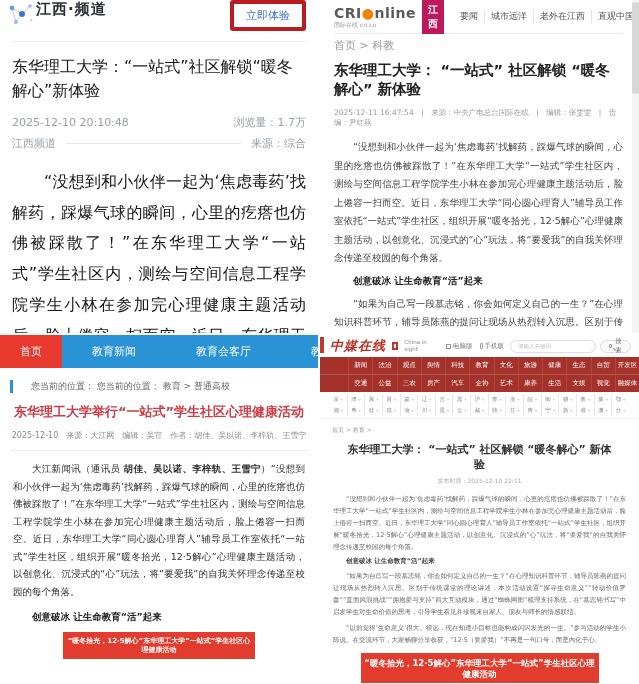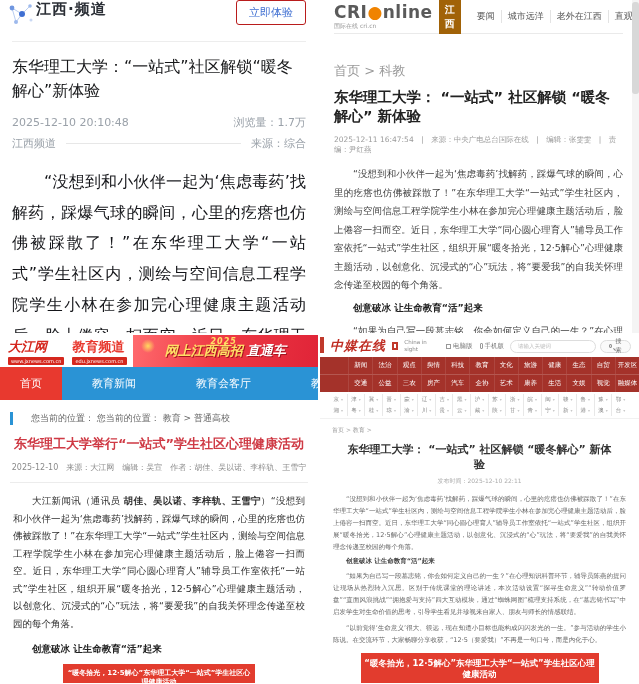--- a/index.html
+++ b/index.html
@@ -6,42 +6,42 @@
   html,body { background:#fff; }
   body { font-family:"DejaVu Sans","Liberation Sans",sans-serif; width:639px; }
   .page { width:639px; height:684px; display:grid; grid-template-columns:318px 319px; grid-template-rows:333px 348px; gap:2px; background:#fff; }
   .panel { background:#fff; overflow:hidden; position:relative; }
 
   
   .tl { padding:0 12px; }
   .tl-header { height:42px; display:flex; align-items:flex-start; border-bottom:1px solid #ededed; }
   .tl-logo-icon { width:30px; height:30px; margin-left:-6px; }
   .tl-site { font-size:15px; font-weight:bold; color:#2b2f36; letter-spacing:1px; }
-  .tl-cta { margin-left:auto; font-size:11px; color:#3f6fd2; border:1px solid #b91c1c; background:#fff; border-radius:3px; padding:4px 12px; cursor:pointer; }
+  .tl-cta { margin-left:auto; font-size:11px; color:#3f6fd2; border:4px solid #b91c1c; background:#fff; border-radius:3px; padding:4px 12px; cursor:pointer; }
   .tl-title { font-size:16px; line-height:1.5; font-weight:normal; color:#17181a; margin:13px 0 12px; }
   .tl-meta { font-size:11px; color:#9aa1a9;text-align:right; }
   .tl-meta-row { display:flex; align-items:center; margin-bottom:6px; }
   .tl-meta-row .grow-line { flex:1; border-top:1px solid #e7e7e7; margin:0 10px; }
   .tl-meta .right { margin-left:auto; }
   .tl-body { margin-top:16px; font-size:16px; line-height:1.92; color:#15161a; text-align:justify; text-indent:2em; }
 
   
   .tr { padding:0 16px 0 14px; }
   .tr-scrollbar { position:absolute; right:0; top:0; width:7px; height:100%; background:#f4f4f4; }
   .tr-scroll-thumb { position:absolute; right:0; top:2px; width:7px; height:92px; background:#d8d8d8; border-radius:3px; }
   .cri-header { height:34px; display:flex; align-items:center; border-bottom:1px solid #eaeaea; }
   .cri-logo { line-height:1; }
-  .cri-logo-main { font-size:17px; font-weight:bold; color:#5a5a5a; letter-spacing:0.5px; }
+  .cri-logo-main { font-size:14px; font-weight:bold; color:#5a5a5a; letter-spacing:0.5px; }
   .cri-logo-main .dot { color:#f08300; }
   .cri-logo-sub { font-size:6px; color:#999; margin-top:2px; }
-  .cri-badge { background:#a16207; color:#fff; font-size:10px; font-weight:bold; padding:3px 6px; margin:0 10px 0 6px; }
+  .cri-badge { background:#be185d; color:#fff; font-size:10px; font-weight:bold; padding:3px 6px; margin:0 10px 0 6px; }
   .cri-nav { display:flex; align-items:center; flex:1; justify-content:space-between; padding-right:10px; }
   .cri-nav span { font-size:9px; color:#555; padding:0 6px; border-left:1px solid #e3e3e3; cursor:pointer; white-space:nowrap; }
   .cri-nav span:first-child { border-left:none; }
-  .tr-breadcrumb { font-size:13px; color:#999; margin:28px 0 4px; }
+  .tr-breadcrumb { font-size:11px; color:#999; margin:4px 0 4px; }
   .tr-title { font-size:14.5px; font-weight:bold; color:#222; margin:8px 0 9px; }
   .tr-meta { font-size:7.5px; color:#9b9b9b; margin-bottom:10px; }
   .tr-body p { font-size:9.5px; line-height:1.95; color:#3f3f3f; text-align:justify; text-indent:2em; margin-bottom:7px; }
   .tr-subhead { font-size:9.5px; font-weight:bold; color:#222; text-indent:2em; margin:4px 0 7px; }
 
   
   .bl-header { height:32px; display:flex; align-items:stretch; }
   .bl-logos { display:flex; align-items:center; gap:8px; padding:0 6px 0 8px; }
   .bl-logo1-main { color:#d5281e; font-weight:bold; font-style:italic; font-size:13px; }
   .bl-logo-sub { background:#d5281e; color:#fff; font-size:5px; padding:1px 3px; border-radius:1px; margin-top:1px; white-space:nowrap; }
@@ -370,38 +370,20 @@
       <p>“没想到和小伙伴一起为‘焦虑毒药’找解药，踩爆气球的瞬间，心里的疙瘩也仿佛被踩散了！”在东华理工大学“一站式”学生社区内，测绘与空间信息工程学院学生小林在参加完心理健康主题活动后，脸上倦容一扫而空。近日，东华理工大学“同心圆心理育人”辅导员工作室依托“一站式”学生社区，组织开展“暖冬拾光，12·5解心”心理健康主题活动，以创意化、沉浸式的“心”玩法，将“要爱我”的自我关怀理念传递至校园的每个角落。</p>
       <div class="tr-subhead">创意破冰 让生命教育“活”起来</div>
       <p>“如果为自己写一段墓志铭，你会如何定义自己的一生？”在心理知识科普环节，辅导员陈燕的提问让现场从热烈转入沉思。区别于传统课堂的理论讲述，本次活动设置“探寻生命意义”“转动价值罗盘”“直面风浪挑战”“拥抱爱与支持”四大互动模块，通过“蜘蛛网图”梳理支持系统，在“墓志铭书写”中启发学生对生命价值的思考，引导学生看见并珍视来自家人、朋友与师长的情感联结。</p>
     </div>
     <div class="tr-scrollbar">
         <div class="tr-scroll-thumb"></div>
       </div>
   </div>
 
   <div class="panel">
-    <div class="bl-header">
-      <div class="bl-logos">
-        <div>
-          <div class="bl-logo1-main">大江网</div>
-          <div class="bl-logo-sub">www.jxnews.com.cn</div>
-        </div>
-        <div>
-          <div class="bl-logo2-main">教育频道</div>
-          <div class="bl-logo-sub">edu.jxnews.com.cn</div>
-        </div>
-      </div>
-      <div class="bl-ad">
-        <span class="spark"></span>
-        <span class="bl-ad-year">2025</span>
-        <span class="bl-ad-main">网上江西高招</span>
-        <span class="bl-ad-accent">直通车</span>
-      </div>
-    </div>
     <div class="bl-nav">
 
     <span>首页</span>
         <span>教育新闻</span>
         <span>教育会客厅</span>
         <span>教育热点</span>
         <span>校长好声音</span>
       </div>
     <div class="bl-breadcrumb">您当前的位置： 您当前的位置： 教育 &gt; 普通高校</div>
     <h2 class="bl-title">东华理工大学举行“一站式”学生社区心理健康活动</h2>

